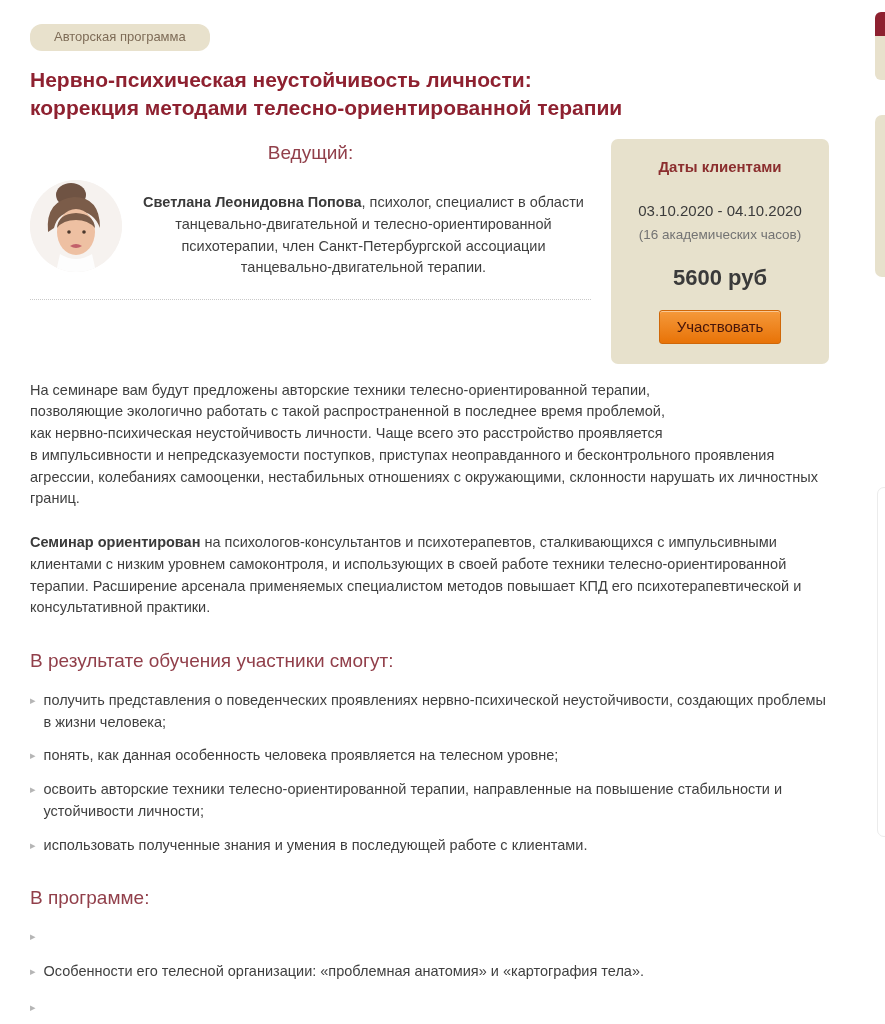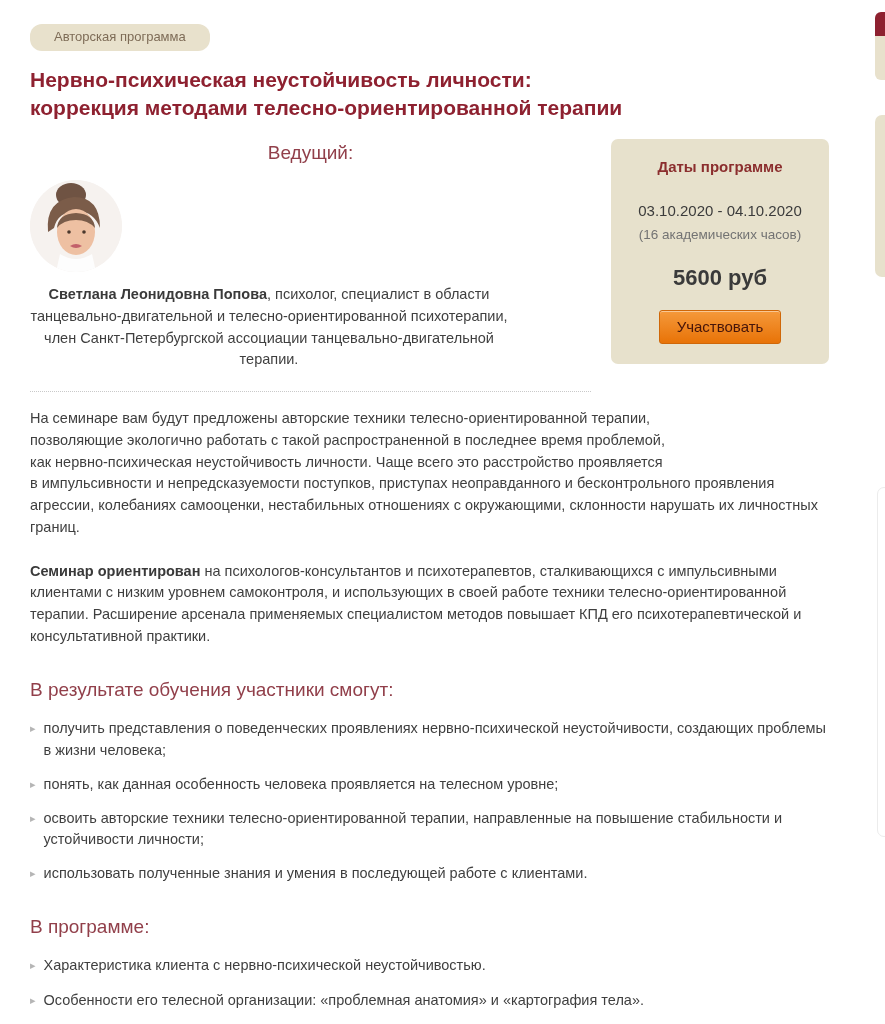--- a/index.html
+++ b/index.html
@@ -17,21 +17,21 @@
   }
   h1 {
     margin:15px 0 16px; color:#8e2130; font-size:21px; line-height:1.38; font-weight:700;
   }
   .row { display:flex; align-items:flex-start; }
   .col-left { flex:1 1 auto; max-width:592px; margin-right:20px;text-align:center; }
   h2.section {
     color:#913f4a; font-size:19px; font-weight:400; line-height:1.3;
   }
   .host-heading { margin:2px 0 14px; }
-  .host { display:flex; align-items:flex-start;flex-direction:column; }
+  .host { display:flex; align-items:flex-start; }
   .avatar {
     width:92px; height:92px; border-radius:50%; overflow:hidden; flex:0 0 92px;
     margin-right:14px; background:#f6f2f0;
   }
   .host-text { padding-top:12px; max-width:478px; }
   .host-text b { color:#3a3a3a; }
   .divider { border-top:1px dotted #c9c9c9; margin-top:20px; }
 
   .event-card {
     flex:0 0 218px; width:218px; background:#e7e1cc; border-radius:7px;
@@ -99,21 +99,21 @@
             <path d="M40 66 Q46 70 52 66 Q49 64 46 64 Q43 64 40 66 Z" fill="#c2606a"></path>
             <path d="M30 74 Q46 84 62 74 L66 92 L26 92 Z" fill="#fdfdfd"></path>
           </svg>
         </div>
         <p class="host-text"><b>Светлана Леонидовна Попова</b><span>, психолог, специалист в области танцевально-двигательной и телесно-ориентированной психотерапии, член Санкт-Петербургской ассоциации танцевально-двигательной терапии.</span></p>
       </div>
       <div class="divider"></div>
     </div>
 
     <aside class="event-card">
-      <div class="dates-heading">Даты программе</div>
+      <div class="dates-heading">Даты клиентами</div>
       <div class="dates">03.10.2020 - 04.10.2020</div>
       <div class="duration">(16 академических часов)</div>
       <div class="price">5600 руб</div>
       <button class="join-btn">Участвовать</button>
     </aside>
   </div>
 
   <p class="intro">На семинаре вам будут предложены авторские техники телесно-ориентированной терапии,<br>позволяющие экологично работать с такой распространенной в последнее время проблемой,<br>как нервно-психическая неустойчивость личности. Чаще всего это расстройство проявляется<br>в импульсивности и непредсказуемости поступков, приступах неоправданного и бесконтрольного проявления агрессии, колебаниях самооценки, нестабильных отношениях с окружающими, склонности нарушать их личностных границ.</p>
 
   <p class="audience"><b>Семинар ориентирован</b><span> на психологов-консультантов и психотерапевтов, сталкивающихся с импульсивными клиентами с низким уровнем самоконтроля, и использующих в своей работе техники телесно-ориентированной терапии. Расширение арсенала применяемых специалистом методов повышает КПД его психотерапевтической и консультативной практики.</span></p>
@@ -135,21 +135,20 @@
     <li>
         <span class="arr">▸</span>
         <span>использовать полученные знания и умения в последующей работе с клиентами.</span>
       </li>
   </ul>
 
   <h2 class="section program-h">В программе:</h2>
   <ul class="arrow-list program-list">
     <li>
         <span class="arr">▸</span>
-        <span>Характеристика клиента с нервно-психической неустойчивостью.</span>
       </li>
     <li>
         <span class="arr">▸</span>
         <span>Особенности его телесной организации: «проблемная анатомия» и «картография тела».</span>
       </li>
     <li>
         <span class="arr">▸</span>
       </li>
 
   </ul>

